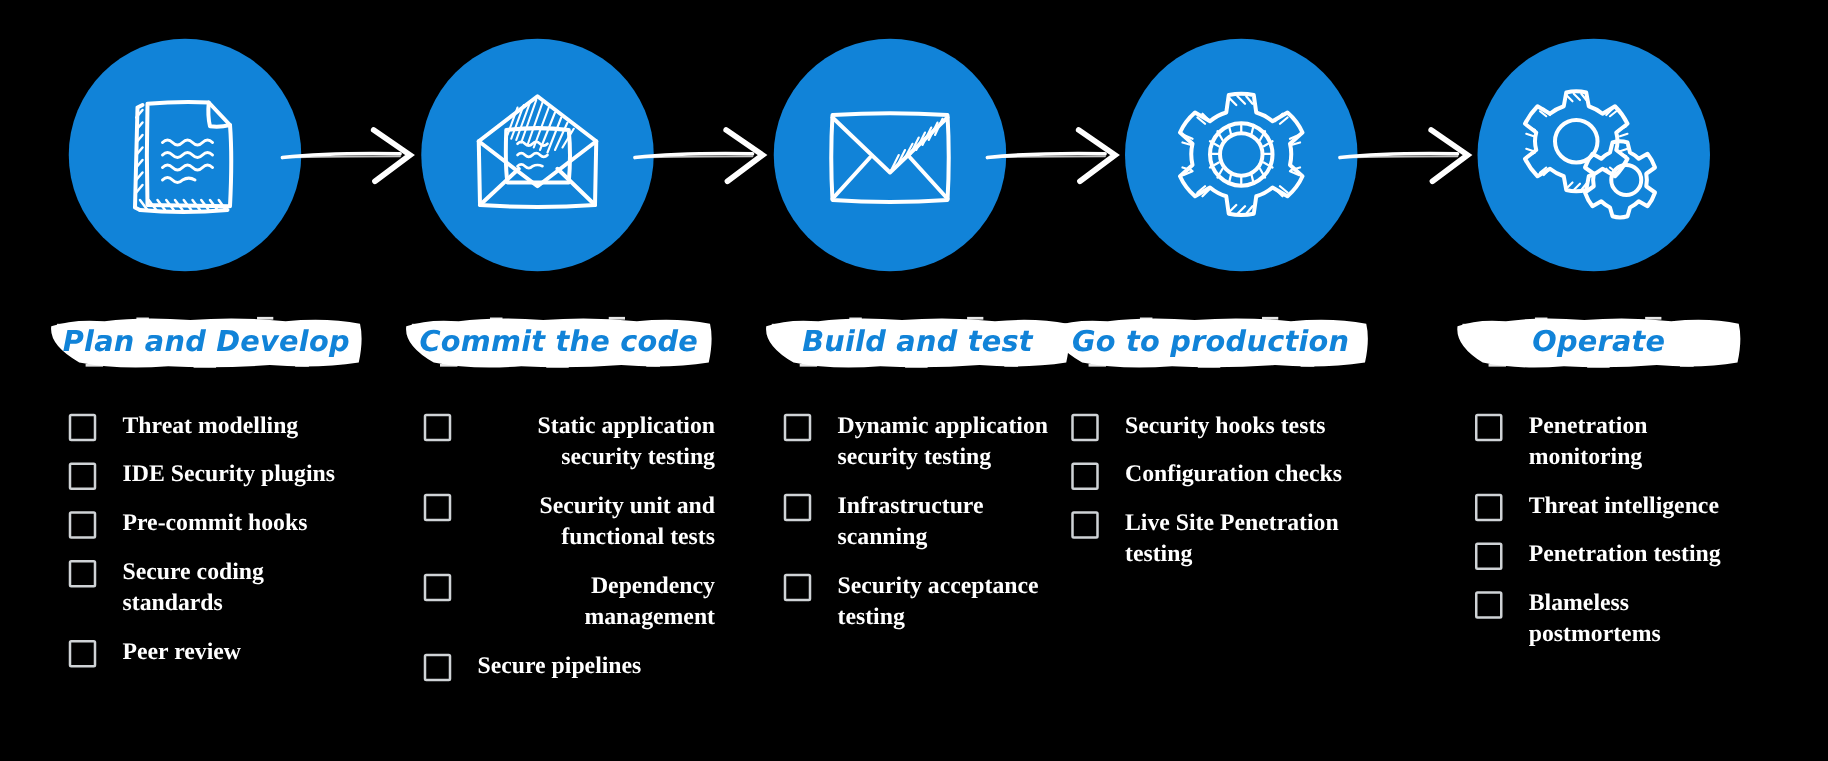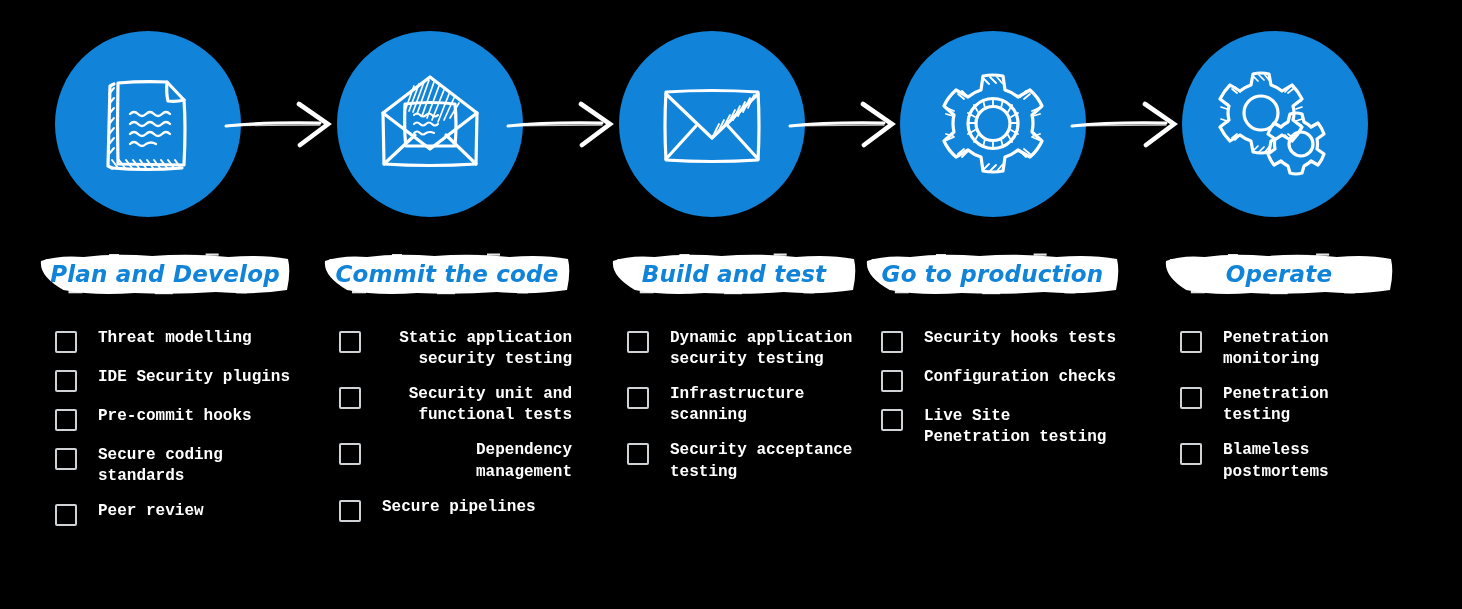--- a/index.html
+++ b/index.html
@@ -99,23 +99,23 @@
     flex: 0 0 auto;
     width: 18px;
     height: 18px;
     border: 2px solid #cfd3d6;
     border-radius: 2px;
     margin-top: 3px;
     background: transparent;
   }
   .check-label {
     margin-left: 21px;
-    font-family: Liberation Mono, monospace;
+    font-family: Liberation Serif, serif;
     font-weight: bold;
-    font-size: 16px;
+    font-size: 19px;
     line-height: 1.32;
     color: #ffffff;
     max-width: 215px;
   }
 </style>
 </head>
 <body>
 
 <div id="canvas">
     <div class="stage-circle" style="left: 55px; background: rgb(17, 131, 216);">
@@ -320,21 +320,21 @@
         <circle cx="60" cy="59.5" r="25"></circle>
         <circle cx="60" cy="59.5" r="17"></circle>
         <g stroke-width="1.8">
           <path d="M60 34.5 L60 42.5 M70 36 L68 44 M79 41 L75 48 M85 49 L78 53 M85 59 L77 59 M85 70 L78 66 M79 78 L75 71 M70 83 L68 75 M60 84.5 L60 76.5 M50 83 L52 75 M41 78 L45 71 M35 70 L42 66 M35 59 L43 59 M35 49 L42 53 M41 41 L45 48 M50 36 L52 44"></path>
           <path d="M50 14 L56 20 M57 13 L63 19 M64 13 L69 19 M25 30 L31 35 M29 27 L35 33 M97 30 L91 35 M93 27 L87 33 M14 44 L21 47 M13 50 L20 52 M106 44 L99 47 M107 50 L100 52 M14 76 L21 73 M13 70 L20 72 M106 76 L99 73 M107 70 L100 72 M25 90 L31 85 M29 93 L35 87 M97 90 L91 85 M93 93 L87 87 M50 106 L56 100 M57 107 L63 101 M64 107 L69 101"></path>
         </g>
       </g>
     </svg>
       </div>
     </div>
-    <div class="stage-col" style="left: 864px; width: 257px;">
+    <div class="stage-col" style="left: 840px; width: 257px;">
       <div class="stage-banner">
         <div class="banner-paint">
           <svg viewBox="0 0 257 44" preserveAspectRatio="none">
     <path fill="#ffffff" d="M3 9
       Q 20.56 3 46.26 5
       Q 77.1 1 115.65 4
       Q 154.2 1 192.75 5
       Q 226.16 2 253 7
       Q 256 19.8 252 38
       Q 218.45 43 179.89999999999998 40
@@ -411,20 +411,24 @@
         </div>
         <div class="stage-banner-label" style="color: rgb(17, 131, 216);">Operate</div>
       </div>
       <ul class="checklist">
         <li class="check-item">
           <span class="check-box" style="border-color: rgb(207, 211, 214);"></span>
           <span class="check-label">Penetration monitoring</span>
         </li>
         <li class="check-item">
           <span class="check-box" style="border-color: rgb(207, 211, 214);"></span>
+          <span class="check-label">Threat intelligence</span>
+        </li>
+        <li class="check-item">
+          <span class="check-box" style="border-color: rgb(207, 211, 214);"></span>
           <span class="check-label">Penetration testing</span>
         </li>
         <li class="check-item">
           <span class="check-box" style="border-color: rgb(207, 211, 214);"></span>
           <span class="check-label">Blameless postmortems</span>
         </li>
       </ul>
     </div>
     <div class="flow-arrow" style="left: 224px;">
       <svg viewBox="0 0 122 48">

